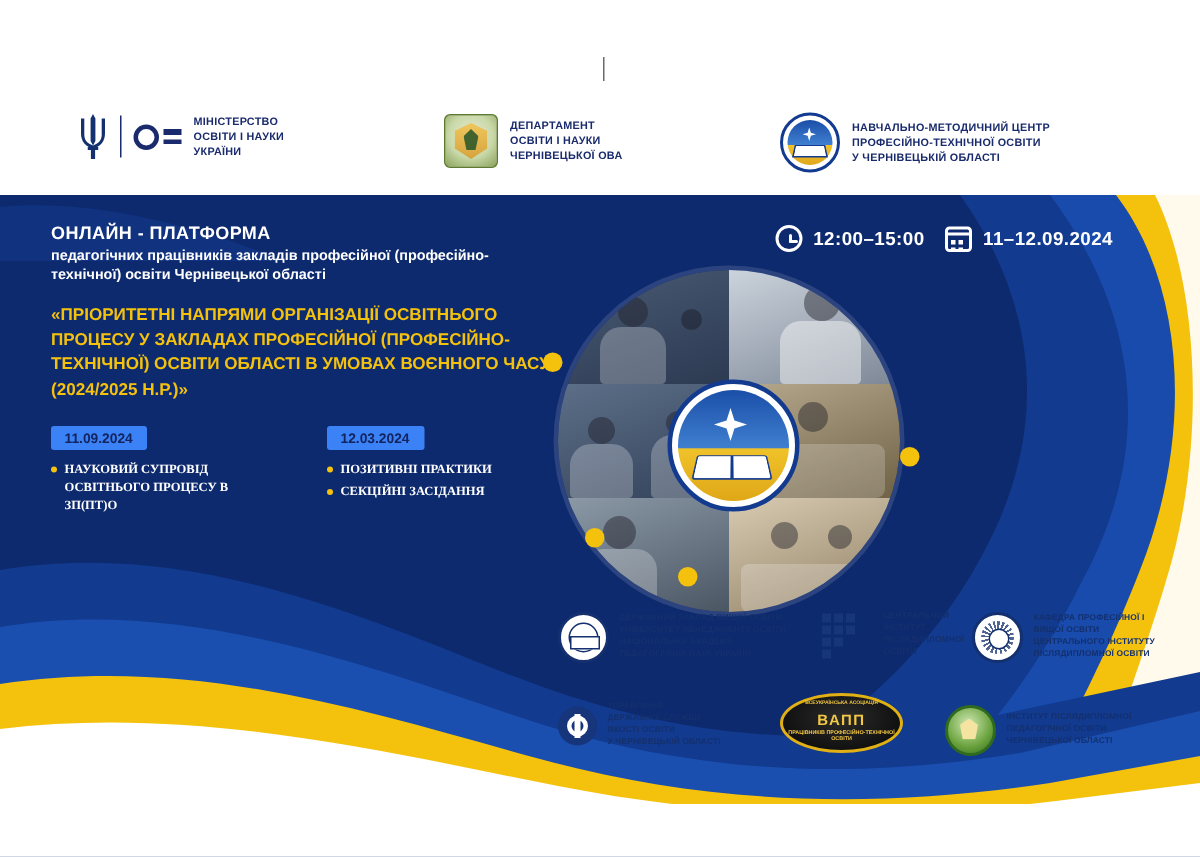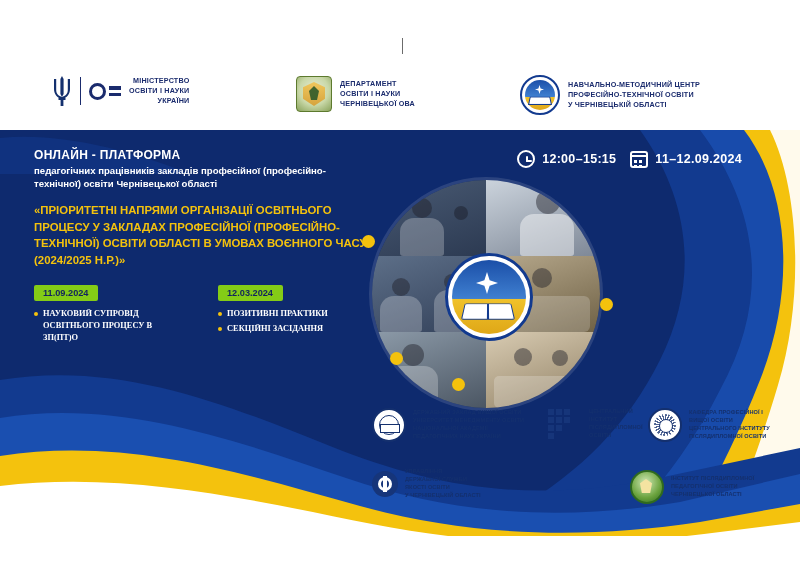--- a/index.html
+++ b/index.html
@@ -207,21 +207,21 @@
   
   .tags {
     position: absolute;
     left: 34px; top: 152px;
     display: flex; gap: 44px;
     z-index: 6;
   }
   .tagcol { width: 140px; }
   .tag-chip {
     display: inline-block;
-    background: #84cc16;
+    background: #3b82f6;
     color: #12235e;
     font-size: 9.2px;
     font-weight: bold;
     padding: 3px 10px 3px 9px;
     border-radius: 2px;
     margin-bottom: 7px;
   }
   .tag-list { margin: 0; padding: 0; list-style: none; }
   .tag-list li {
     position: relative;
@@ -407,21 +407,21 @@
 <body>
 
 <div class="poster">
 
   <div class="top-strip">
     <div class="tick"></div>
   </div>
 
   <div class="header-band">
 
-    <div class="logo-group" style="left:52px; top:14px;text-align:right;">
+    <div class="logo-group" style="left:52px; top:14px;">
       <div class="trident">
         <svg width="20" height="30" viewBox="0 0 20 30">
           <path d="M10 0 L11.6 3 L11.6 18 L10 21 L8.4 18 L8.4 3 Z" fill="#14306e"></path>
           <path d="M2 3 L4.2 3 L4.2 14 C4.2 18 7 20 10 21 L10 23 C5 22 2 18 2 13 Z" fill="#14306e"></path>
           <path d="M18 3 L15.8 3 L15.8 14 C15.8 18 13 20 10 21 L10 23 C15 22 18 18 18 13 Z" fill="#14306e"></path>
           <path d="M6.5 22 L13.5 22 L13.5 24 L6.5 24 Z" fill="#14306e"></path>
           <path d="M8.6 24 L11.4 24 L11.4 30 L8.6 30 Z" fill="#14306e"></path>
         </svg>
       </div>
       <div class="divider-v"></div>
@@ -479,21 +479,21 @@
     </svg>
 
     <div class="title-block">
       <div class="title-main">ОНЛАЙН - ПЛАТФОРМА</div>
       <div class="title-sub">педагогічних працівників закладів професійної (професійно-технічної) освіти Чернівецької області</div>
     </div>
 
     <div class="dt-row">
       <div class="dt-item">
         <div class="ic-clock"></div>
-        <div class="dt-text">12:00–15:15</div>
+        <div class="dt-text">12:00–15:00</div>
       </div>
       <div class="dt-item">
         <div class="ic-cal"></div>
         <div class="dt-text">11–12.09.2024</div>
       </div>
     </div>
 
     <div class="theme">«ПРІОРИТЕТНІ НАПРЯМИ ОРГАНІЗАЦІЇ ОСВІТНЬОГО ПРОЦЕСУ У ЗАКЛАДАХ ПРОФЕСІЙНОЇ (ПРОФЕСІЙНО-ТЕХНІЧНОЇ) ОСВІТИ ОБЛАСТІ В УМОВАХ ВОЄННОГО ЧАСУ (2024/2025 Н.Р.)»</div>
 
     <div class="tags">
@@ -613,20 +613,28 @@
     <div class="flogo" style="left:372px; top:68px;">
       <div class="ok-mark"></div>
       <div class="ftext">
         <span>УПРАВЛІННЯ</span>
         <span>ДЕРЖАВНОЇ СЛУЖБИ</span>
         <span>ЯКОСТІ ОСВІТИ</span>
         <span>У ЧЕРНІВЕЦЬКІЙ ОБЛАСТІ</span>
       </div>
     </div>
 
+    <div class="flogo" style="left:520px; top:62px;">
+      <div class="vapp">
+        <div class="oval"></div>
+        <div class="vtop">ВСЕУКРАЇНСЬКА АСОЦІАЦІЯ</div>
+        <div class="vtxt">ВАПП</div>
+        <div class="vsub">ПРАЦІВНИКІВ ПРОФЕСІЙНО-ТЕХНІЧНОЇ ОСВІТИ</div>
+      </div>
+    </div>
 
     <div class="flogo" style="left:630px; top:70px;">
       <div class="green-badge"></div>
       <div class="ftext">
         <span>ІНСТИТУТ ПІСЛЯДИПЛОМНОЇ</span>
         <span>ПЕДАГОГІЧНОЇ ОСВІТИ</span>
         <span>ЧЕРНІВЕЦЬКОЇ ОБЛАСТІ</span>
       </div>
     </div>
 

